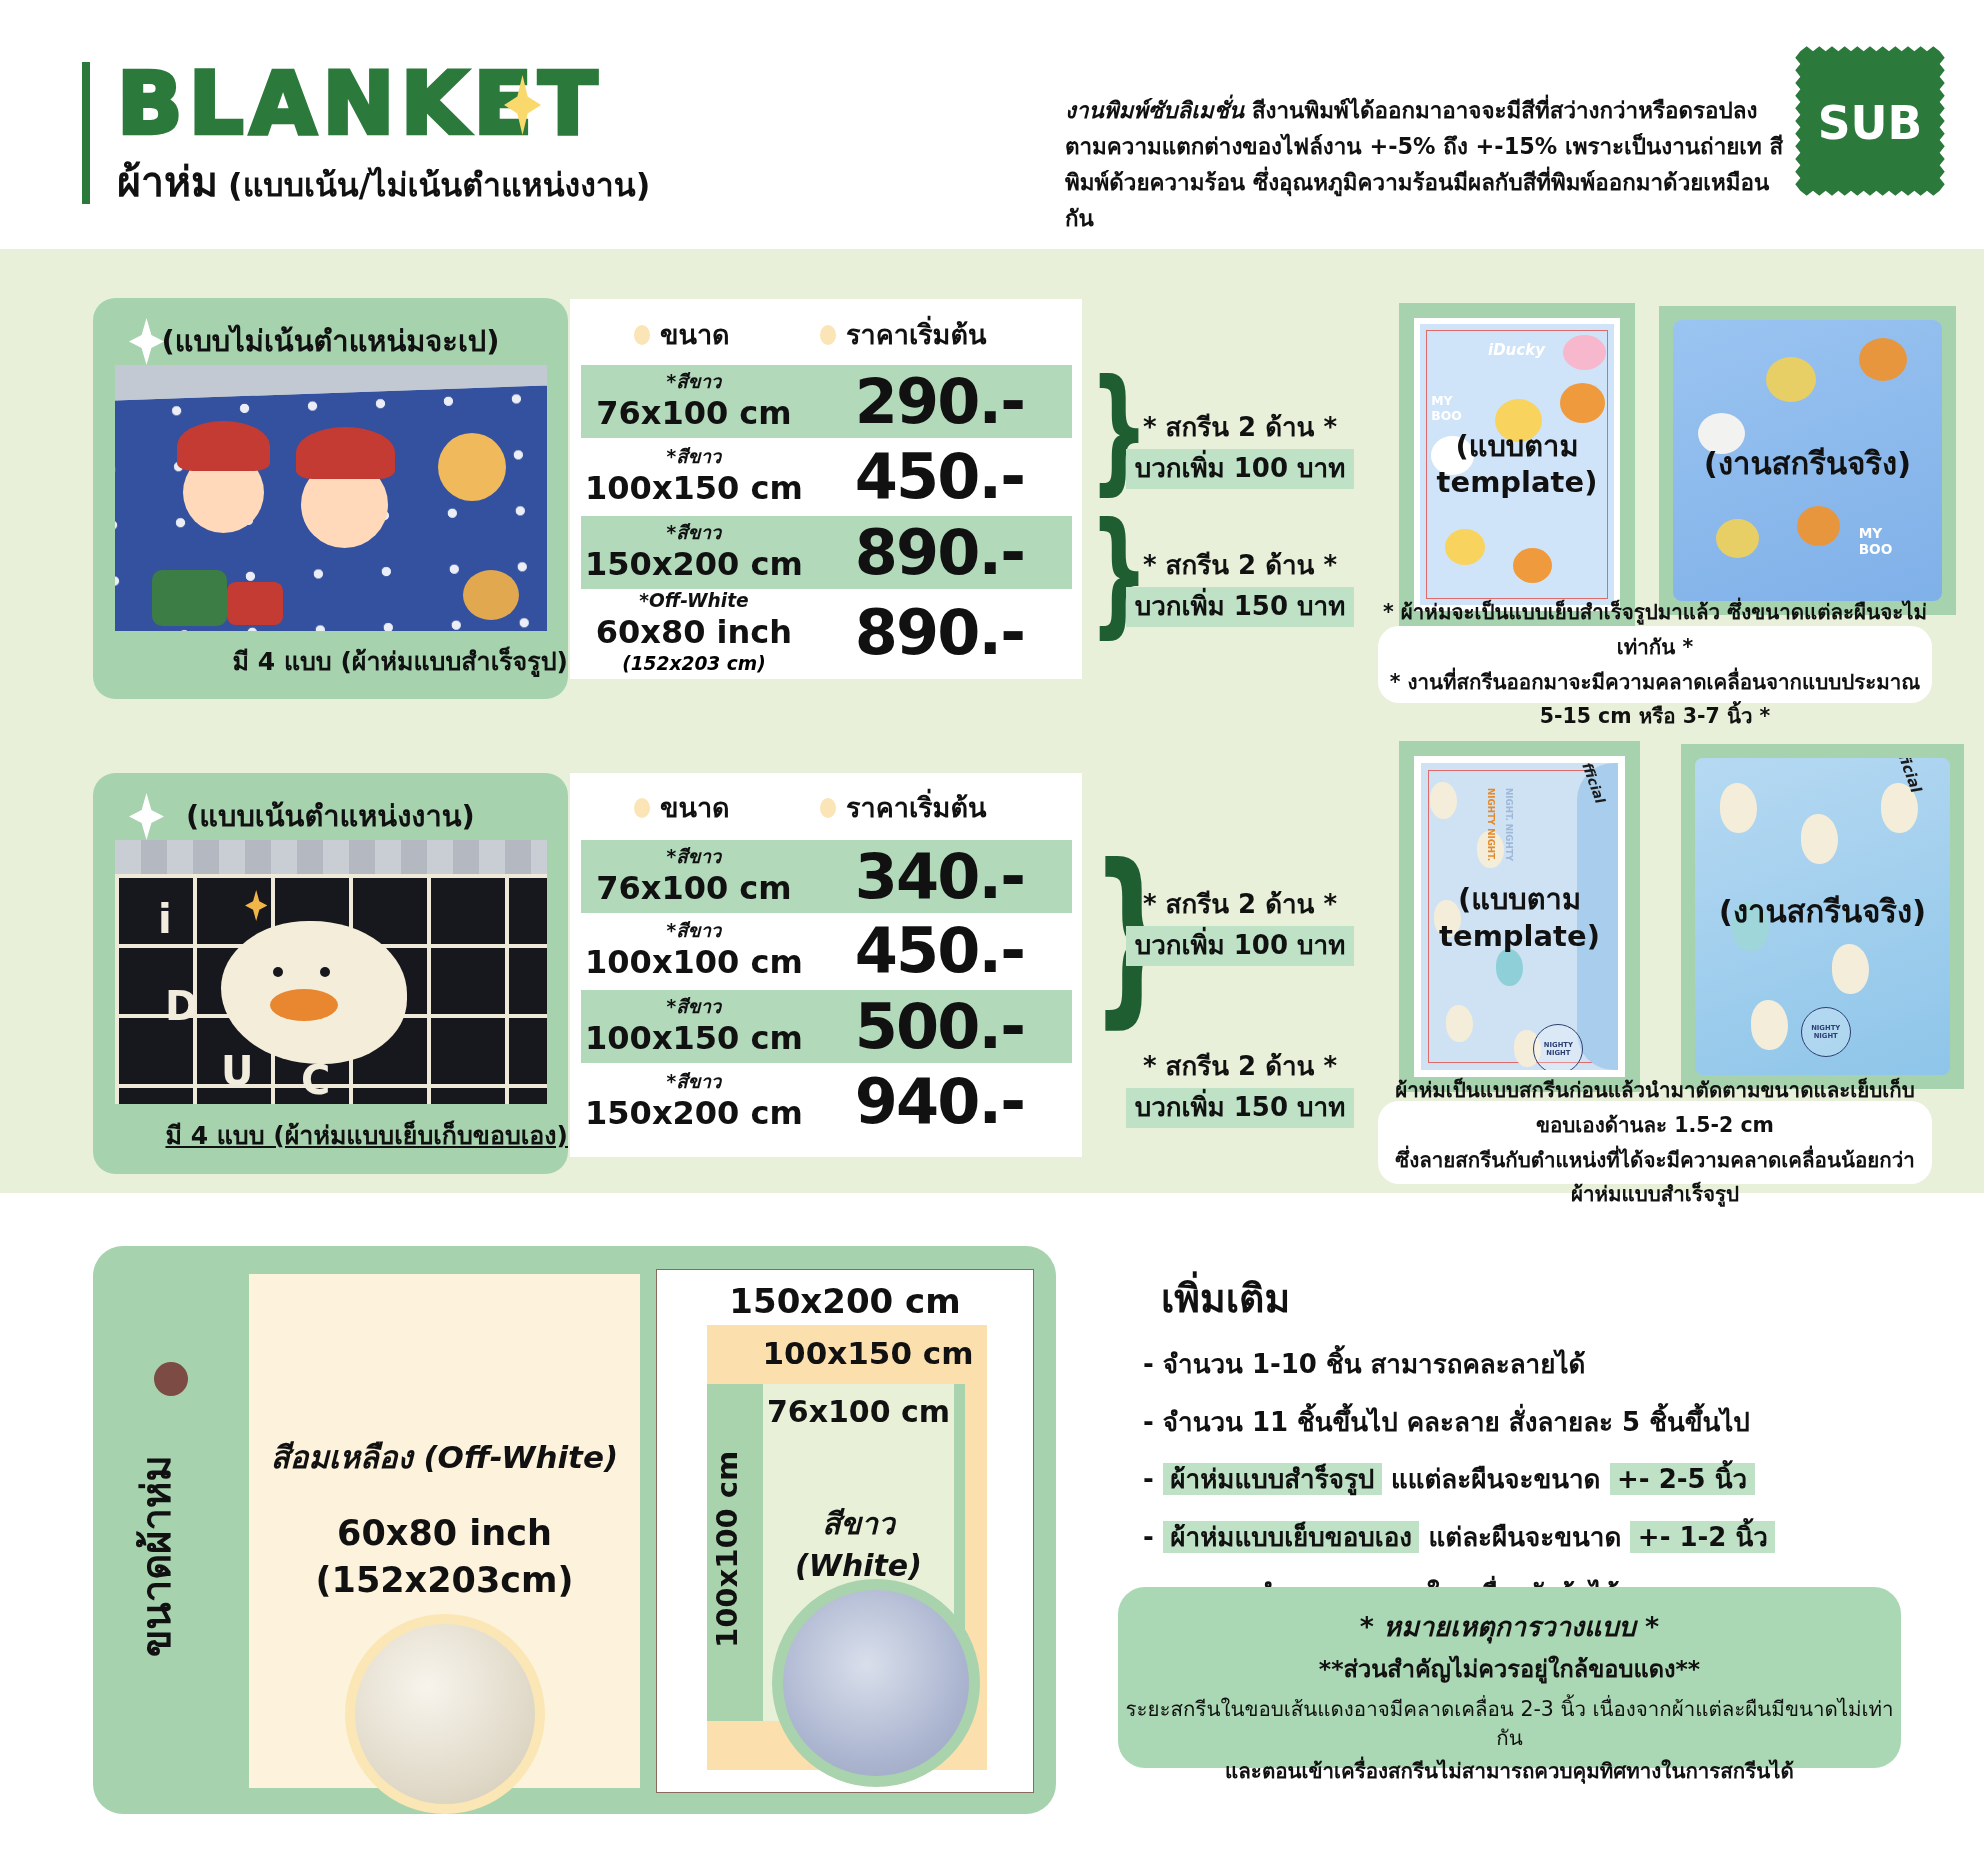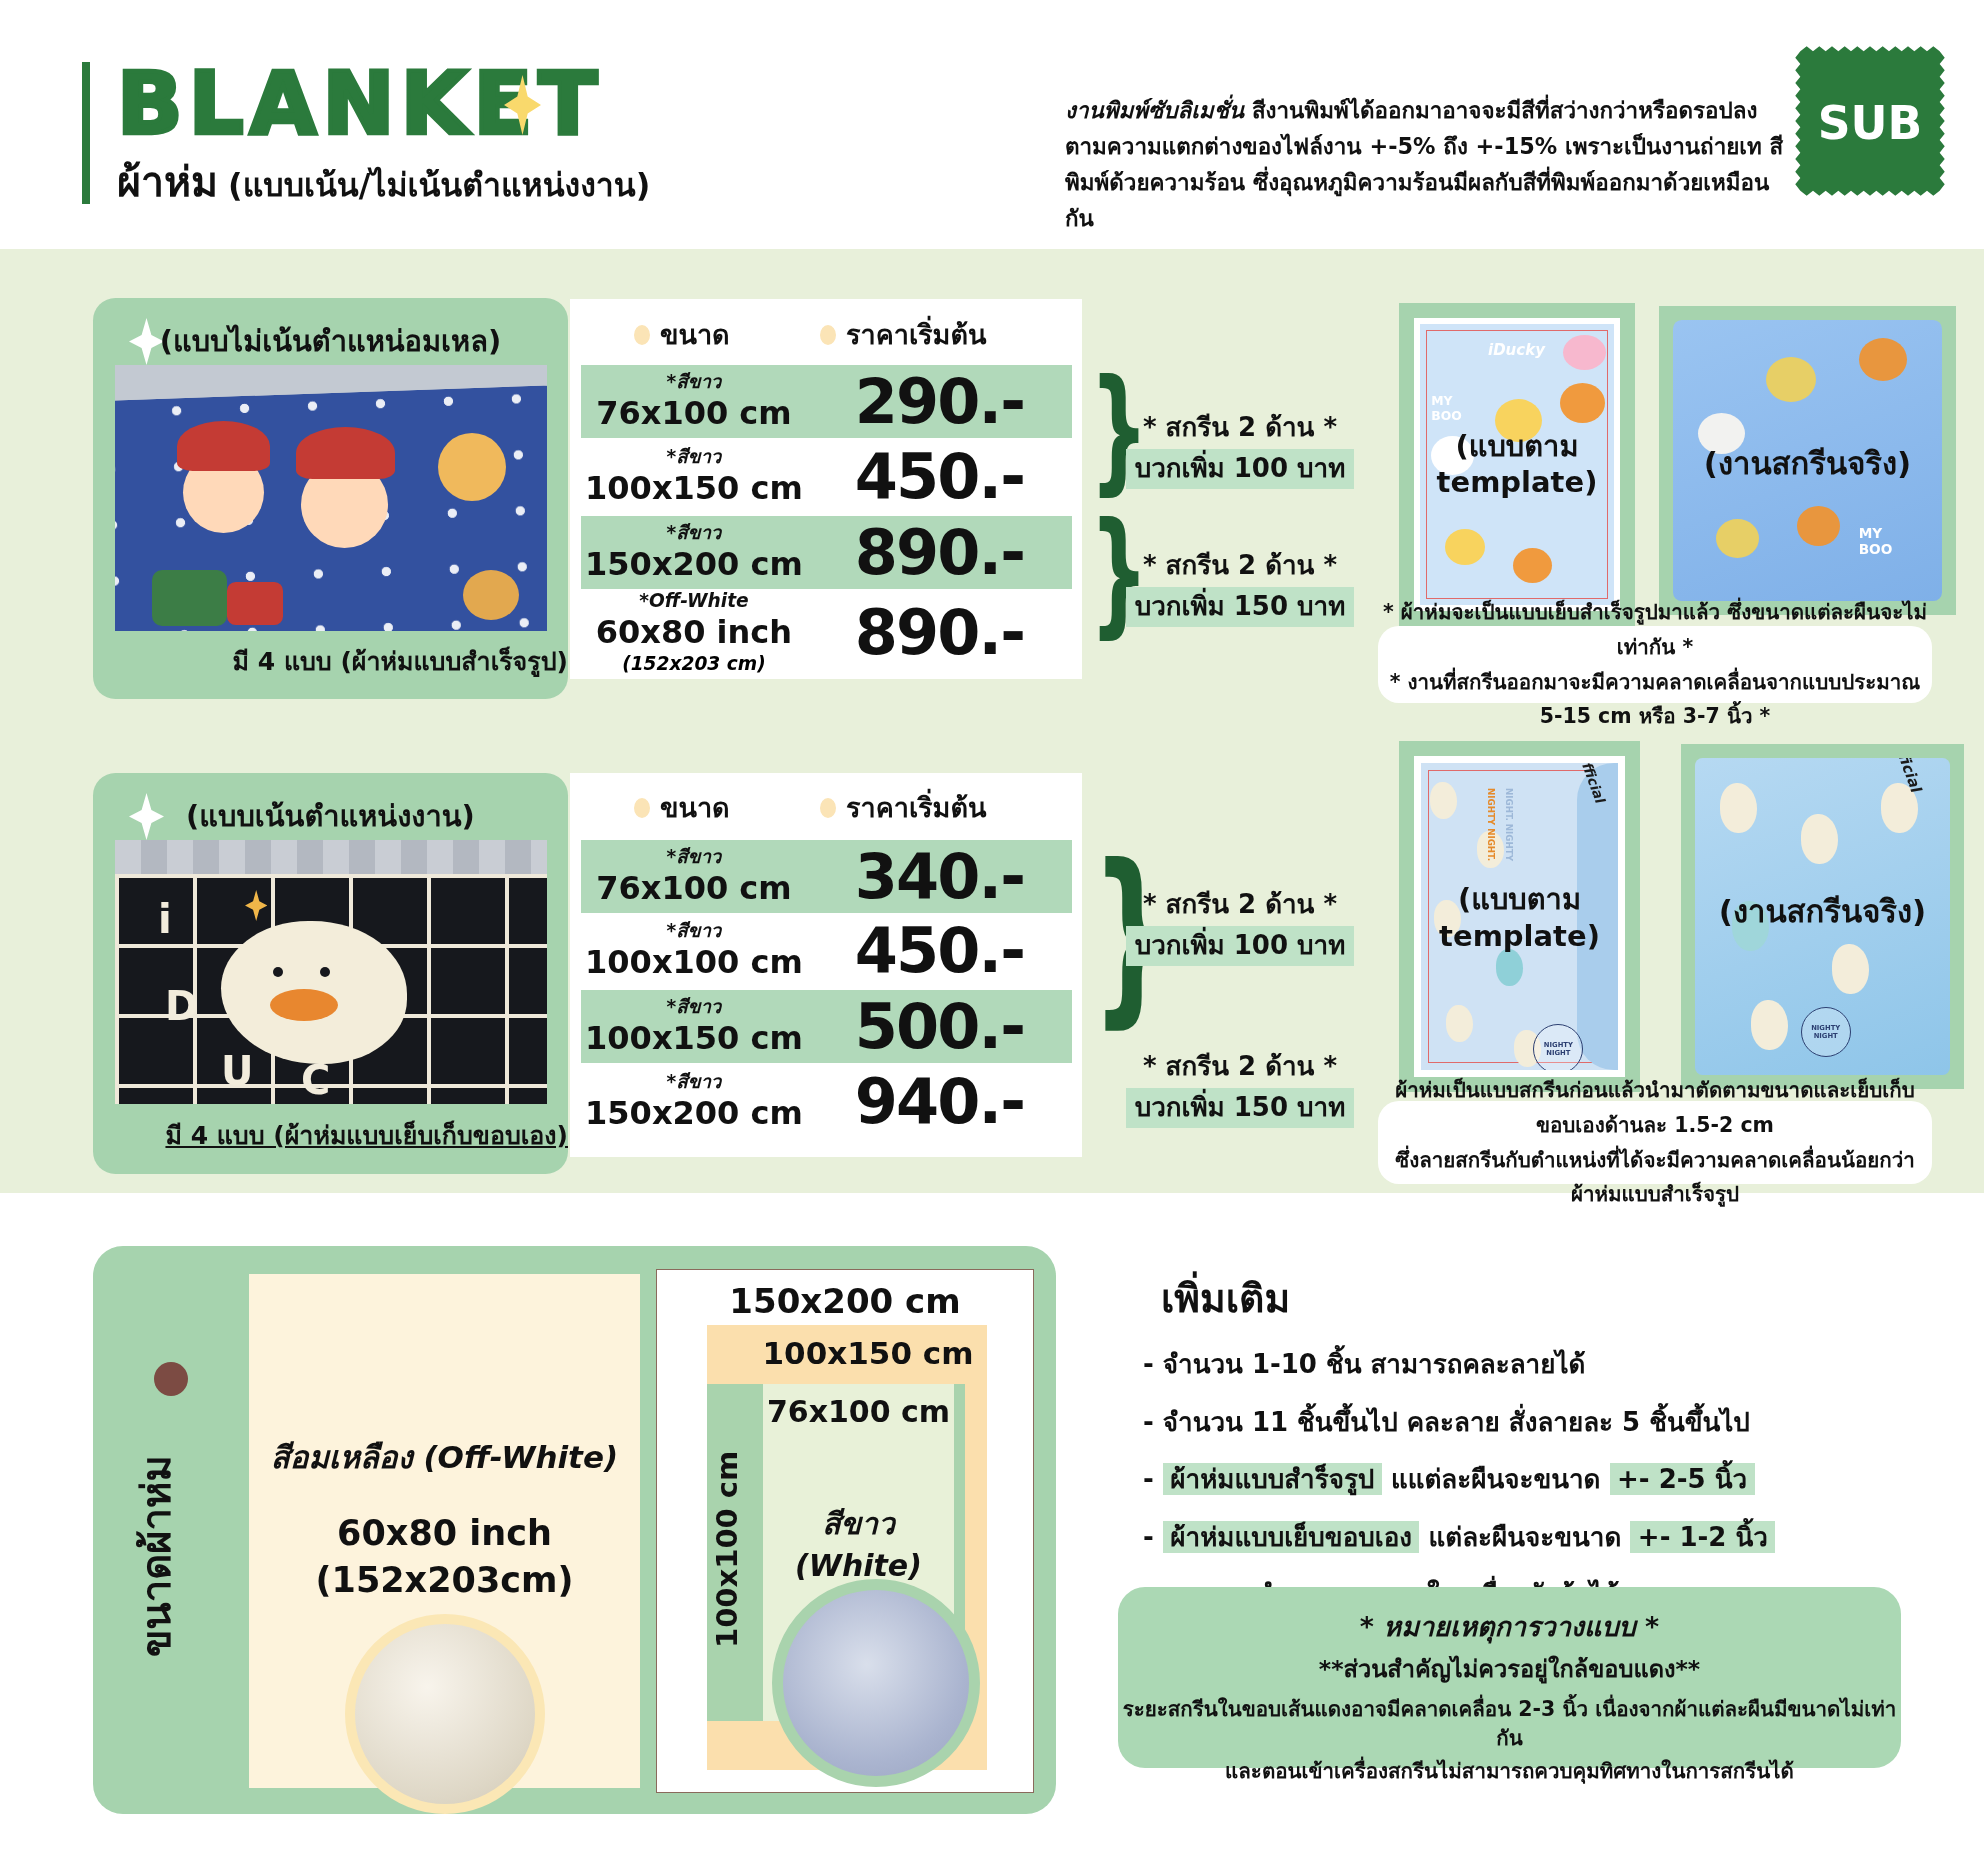--- a/index.html
+++ b/index.html
@@ -83,21 +83,21 @@
     <b>งานพิมพ์ซับลิเมชั่น</b><span> สีงานพิมพ์ได้ออกมาอาจจะมีสีที่สว่างกว่าหรือดรอปลง ตามความแตกต่างของไฟล์งาน +-5% ถึง +-15% เพราะเป็นงานถ่ายเท สีพิมพ์ด้วยความร้อน ซึ่งอุณหภูมิความร้อนมีผลกับสีที่พิมพ์ออกมาด้วยเหมือนกัน</span>
   </div>
 
   <svg class="abs" style="left:1794px;top:45px;" width="152" height="152" viewBox="0 0 240 240">
     <polygon fill="#2b7a3c" points="10,10 20,2 30,10 40,2 50,10 60,2 70,10 80,2 90,10 100,2 110,10 120,2 130,10 140,2 150,10 160,2 170,10 180,2 190,10 200,2 210,10 220,2 230,10 238,20 230,30 238,40 230,50 238,60 230,70 238,80 230,90 238,100 230,110 238,120 230,130 238,140 230,150 238,160 230,170 238,180 230,190 238,200 230,210 238,220 230,230 220,238 210,230 200,238 190,230 180,238 170,230 160,238 150,230 140,238 130,230 120,238 110,230 100,238 90,230 80,238 70,230 60,238 50,230 40,238 30,230 20,238 10,230 2,220 10,210 2,200 10,190 2,180 10,170 2,160 10,150 2,140 10,130 2,120 10,110 2,100 10,90 2,80 10,70 2,60 10,50 2,40 10,30 2,20"></polygon>
     <text x="120" y="148" text-anchor="middle" font-family="DejaVu Sans, sans-serif" font-size="72" font-weight="bold" fill="#ffffff">SUB</text>
   </svg>
 
   <div class="gcard" style="left:93px;top:298px;width:475px;height:401px;">
     <div class="wsparkle sparkle" style="left:36px;top:20px;width:35px;height:47px;"></div>
-    <div class="card-badge" style="top:25px;">(แบบไม่เน้นตำแหน่อมเหล)</div>
+    <div class="card-badge" style="top:25px;">(แบบไม่เน้นตำแหน่มจะเป)</div>
 
     <div class="photo" style="left:22px;top:67px;width:432px;height:266px;background:#c3c9d2;">
       <div class="p1-blanket"></div>
       <div class="blob" style="left:68px;top:87px;width:81px;height:81px;background:#ffd9b9;"></div>
       <div class="blob" style="left:62px;top:56px;width:93px;height:50px;background:#c43b34;border-radius:60% 60% 20% 20%;"></div>
       <div class="blob" style="left:186px;top:96px;width:87px;height:87px;background:#ffd9b9;"></div>
       <div class="blob" style="left:181px;top:62px;width:99px;height:52px;background:#c43b34;border-radius:60% 60% 20% 20%;"></div>
       <div class="blob" style="left:323px;top:68px;width:68px;height:68px;background:#f0b95c;"></div>
       <div class="blob" style="left:37px;top:205px;width:75px;height:56px;background:#3c7d46;border-radius:10px;"></div>
       <div class="blob" style="left:112px;top:217px;width:56px;height:43px;background:#c43b34;border-radius:8.7px;"></div>
@@ -343,18 +343,18 @@
       <span class="hl">ผ้าห่มแบบเย็บขอบเอง</span>
       <span>แต่ละผืนจะขนาด</span>
       <span class="hl">+- 1-2 นิ้ว</span>
     </div>
     <div>- สามารถทำความสะอาดในเครื่องซักผ้าได้</div>
   </div>
 
   <div class="notice">
     <div style="margin-top:21px;font-size:27px;font-weight:bold;font-style:italic;line-height:1.4;">* หมายเหตุการวางแบบ *</div>
     <div style="margin-top:7.5px;font-size:23.6px;font-weight:bold;line-height:1.4;">**ส่วนสำคัญไม่ควรอยู่ใกล้ขอบแดง**</div>
-    <div style="margin-top:8.7px;font-size:20.5px;font-weight:bold;line-height:1.4;">ระยะสกรีนในขอบเส้นแดงอาจมีคลาดเคลื่อน 2-3 นิ้ว เนื่องจากผ้าแต่ละผืนมีขนาดไม่เท่ากัน</div>
+    <div style="margin-top:8.7px;font-size:20.5px;font-weight:normal;line-height:1.4;">ระยะสกรีนในขอบเส้นแดงอาจมีคลาดเคลื่อน 2-3 นิ้ว เนื่องจากผ้าแต่ละผืนมีขนาดไม่เท่ากัน</div>
     <div style="margin-top:5px;font-size:20.5px;font-weight:bold;line-height:1.4;">และตอนเข้าเครื่องสกรีนไม่สามารถควบคุมทิศทางในการสกรีนได้</div>
   </div>
 
 </div>
 
 
 </body></html>

